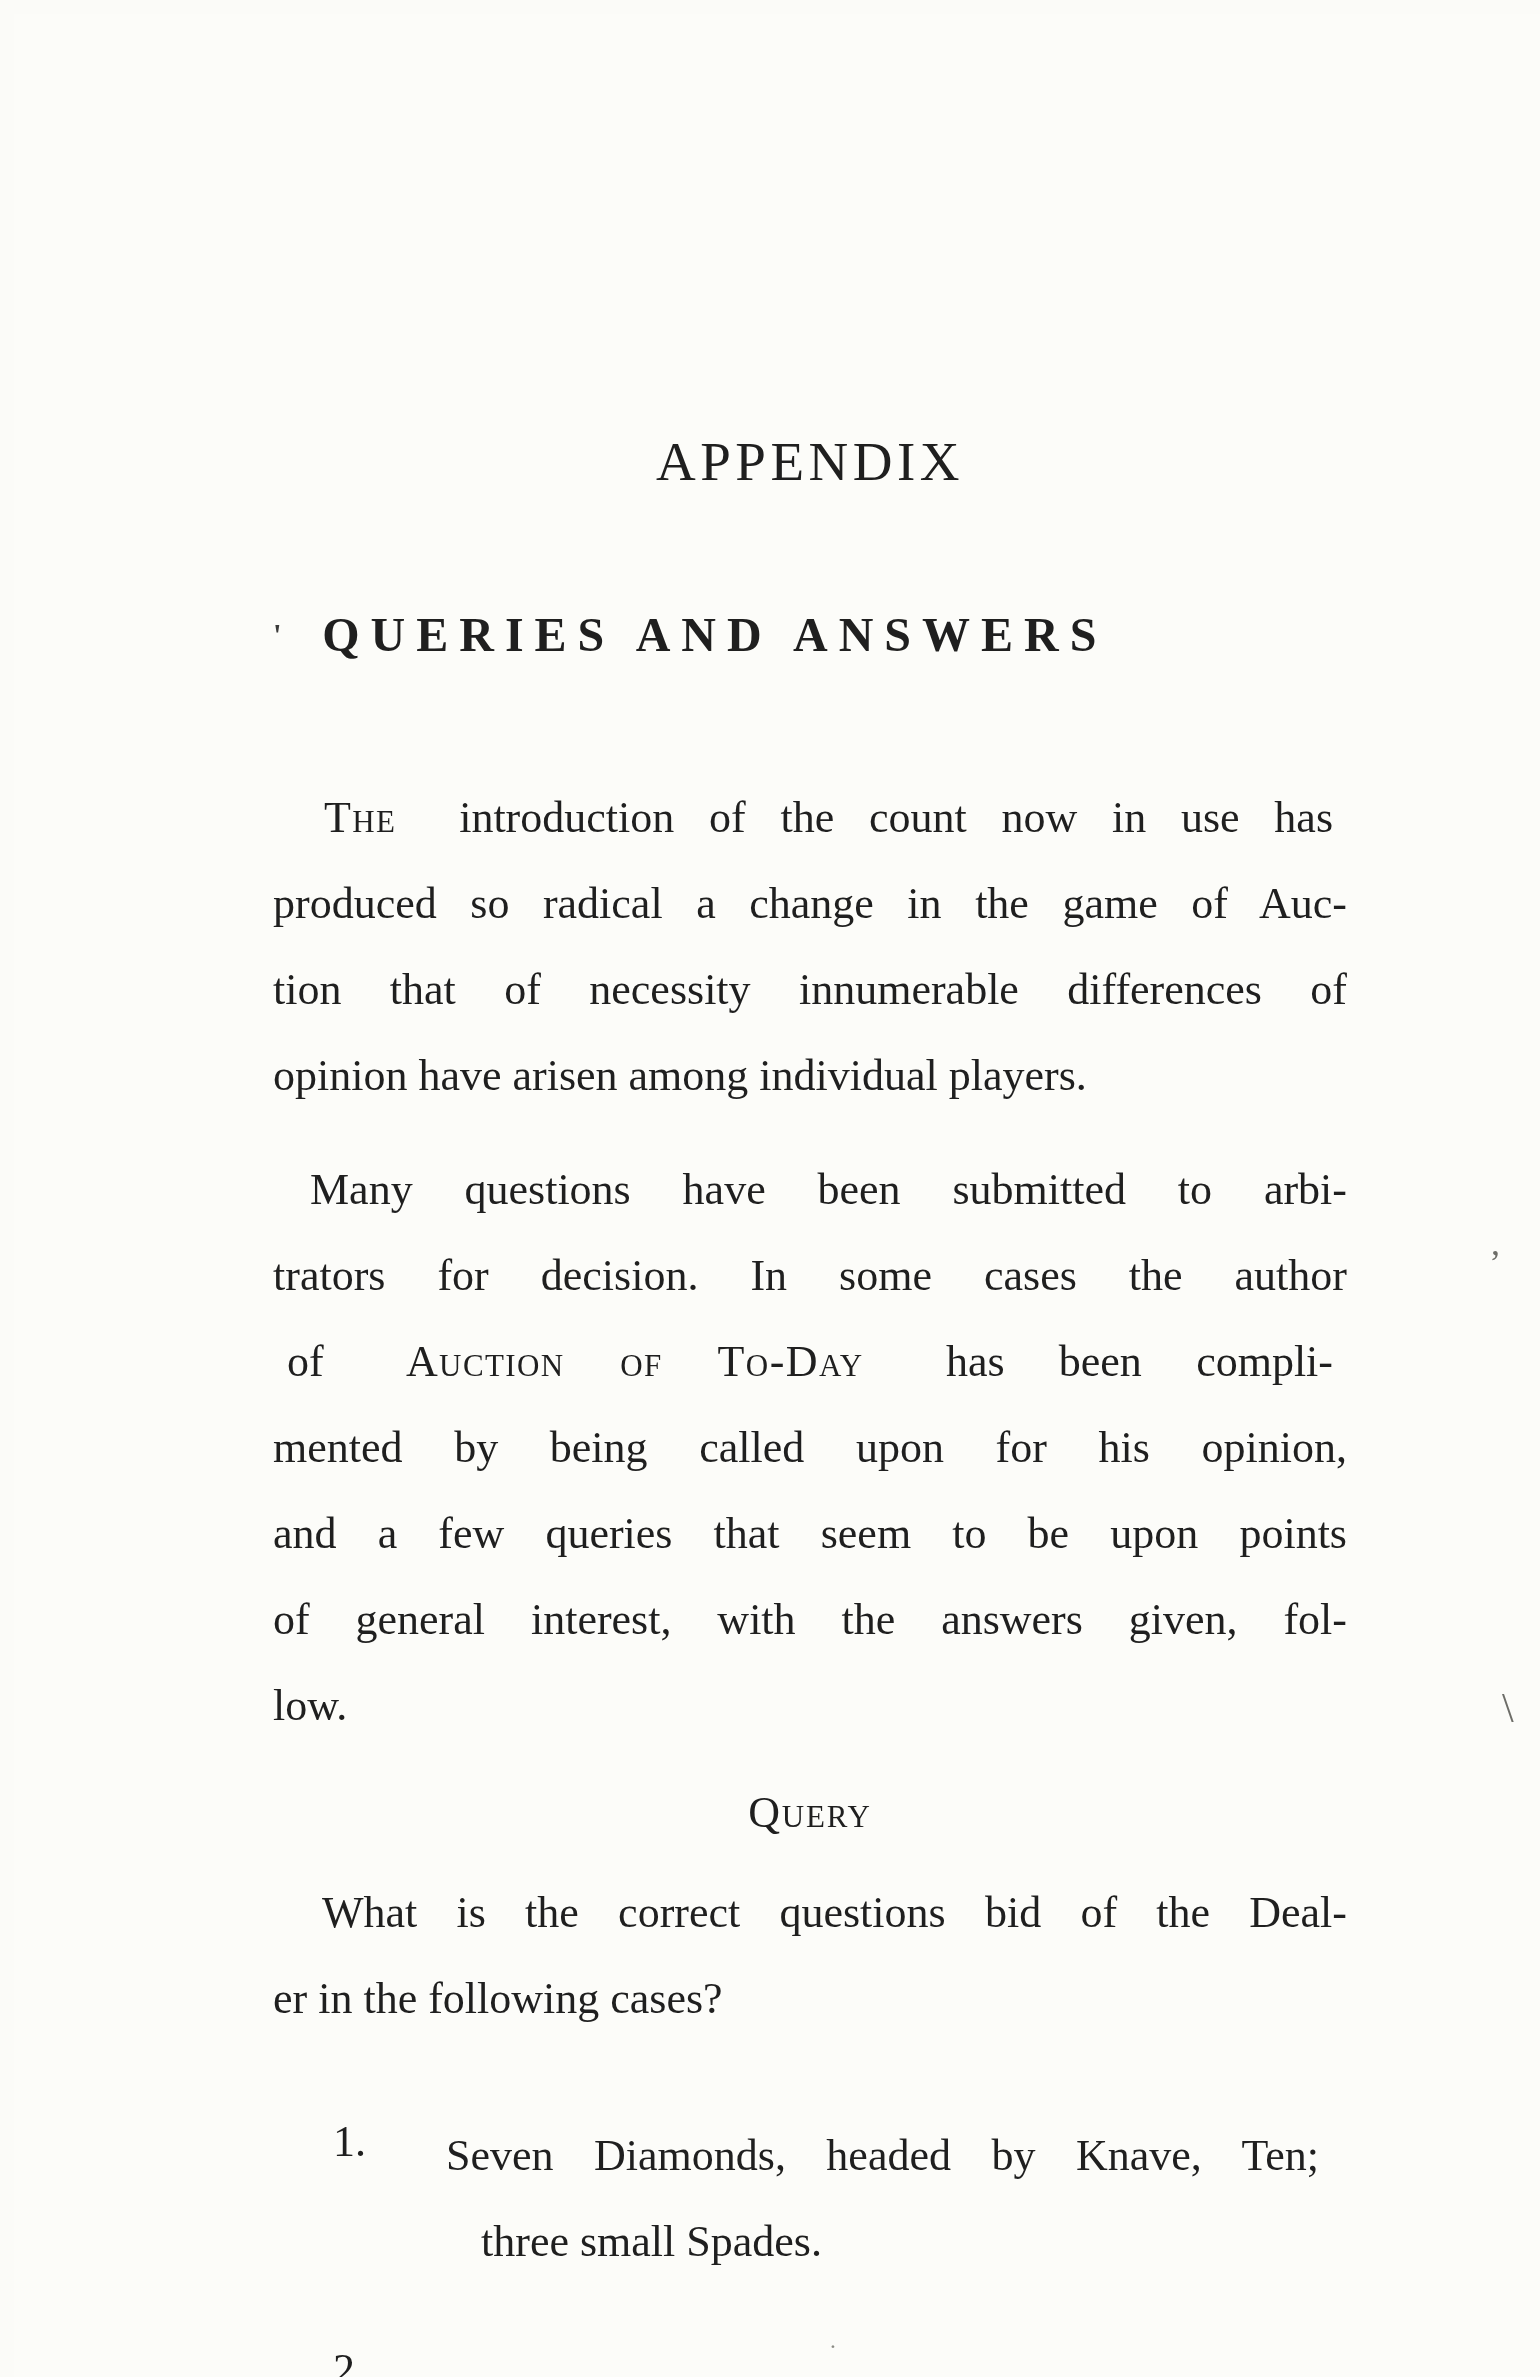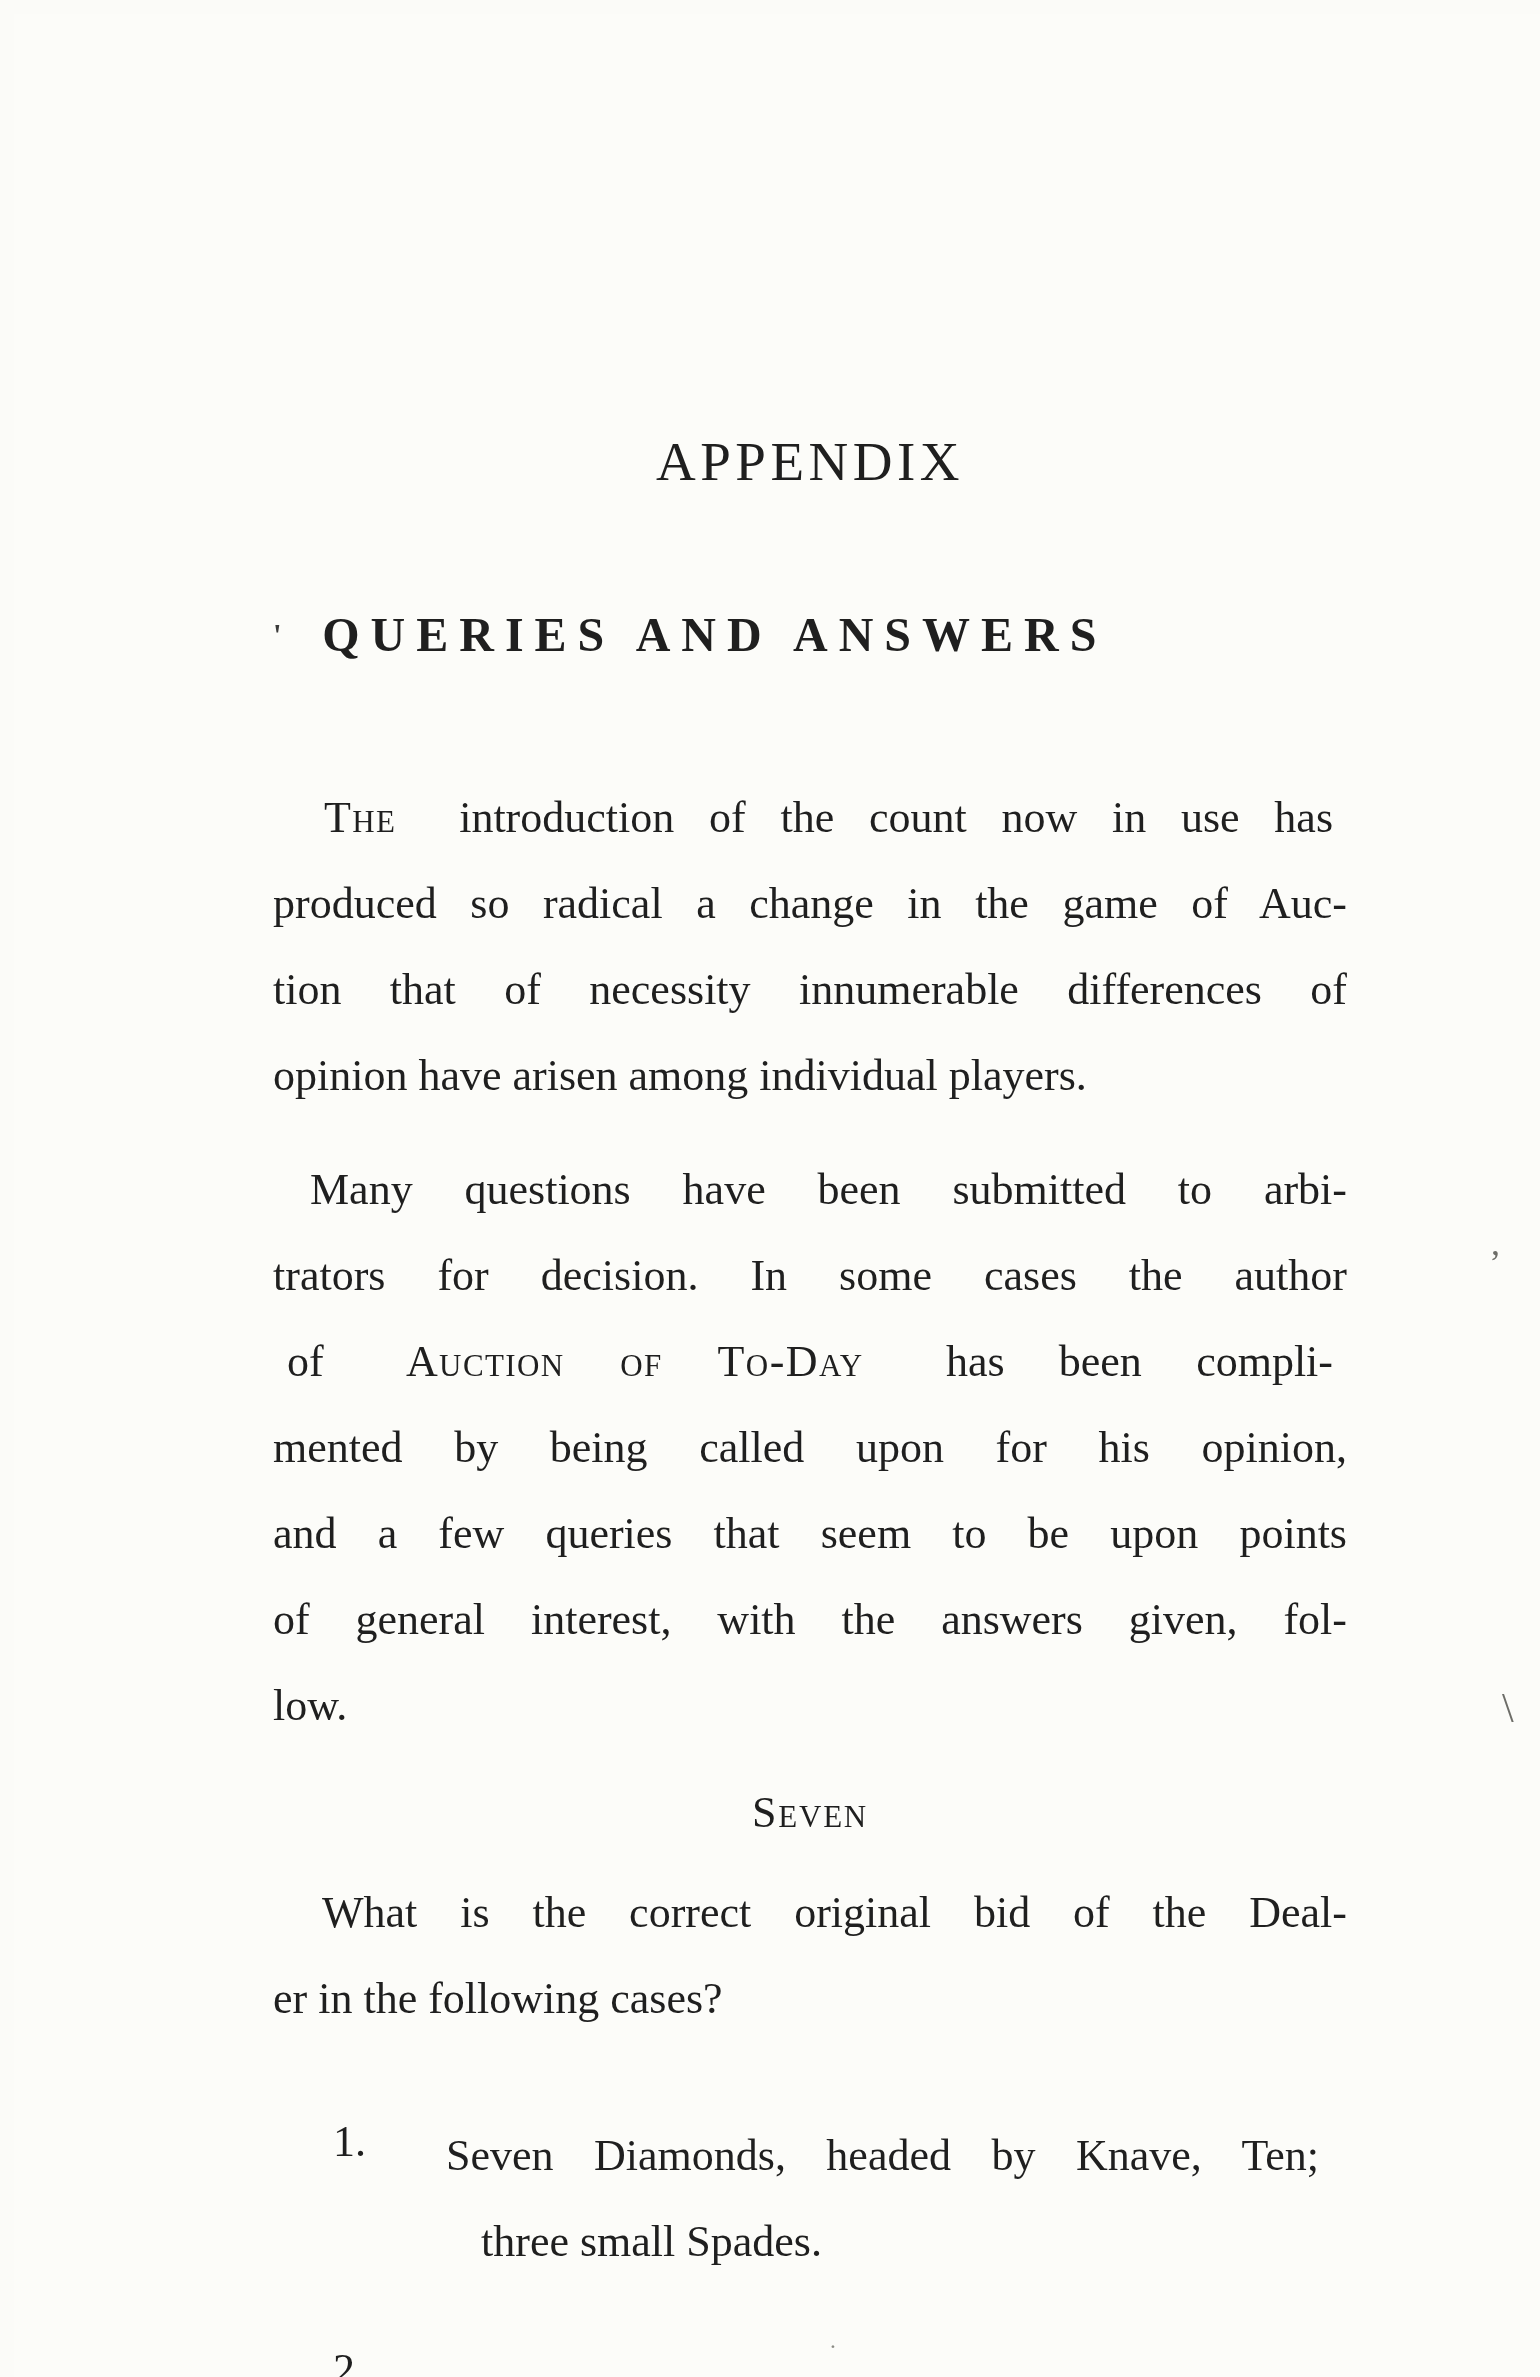--- a/index.html
+++ b/index.html
@@ -114,24 +114,24 @@
     <div class="body-text" style="margin-top:0">
       <div class="ln indent1">Many questions have been submitted to arbi-</div>
       <div class="ln">trators for decision. In some cases the author</div>
       <div class="ln"><span>of </span><span class="sc">Auction of To-Day</span><span> has been compli-</span></div>
       <div class="ln">mented by being called upon for his opinion,</div>
       <div class="ln">and a few queries that seem to be upon points</div>
       <div class="ln">of general interest, with the answers given, fol-</div>
       <div class="ln-left">low.</div>
     </div>
 
-    <div class="query-head">Seven</div>
+    <div class="query-head">Query</div>
 
     <div class="body-text query-intro">
-      <div class="ln indent2">What is the correct original bid of the Deal-</div>
+      <div class="ln indent2">What is the correct questions bid of the Deal-</div>
       <div class="ln-left">er in the following cases?</div>
     </div>
 
     <div class="body-text qlist" style="margin-top:14.5px">
 
       <div class="qitem">
         <div class="qnum">1.</div>
         <div class="qlines">
           <div class="jl">Seven Diamonds, headed by Knave, Ten;</div>
           <div class="ll cont">three small Spades.</div>

